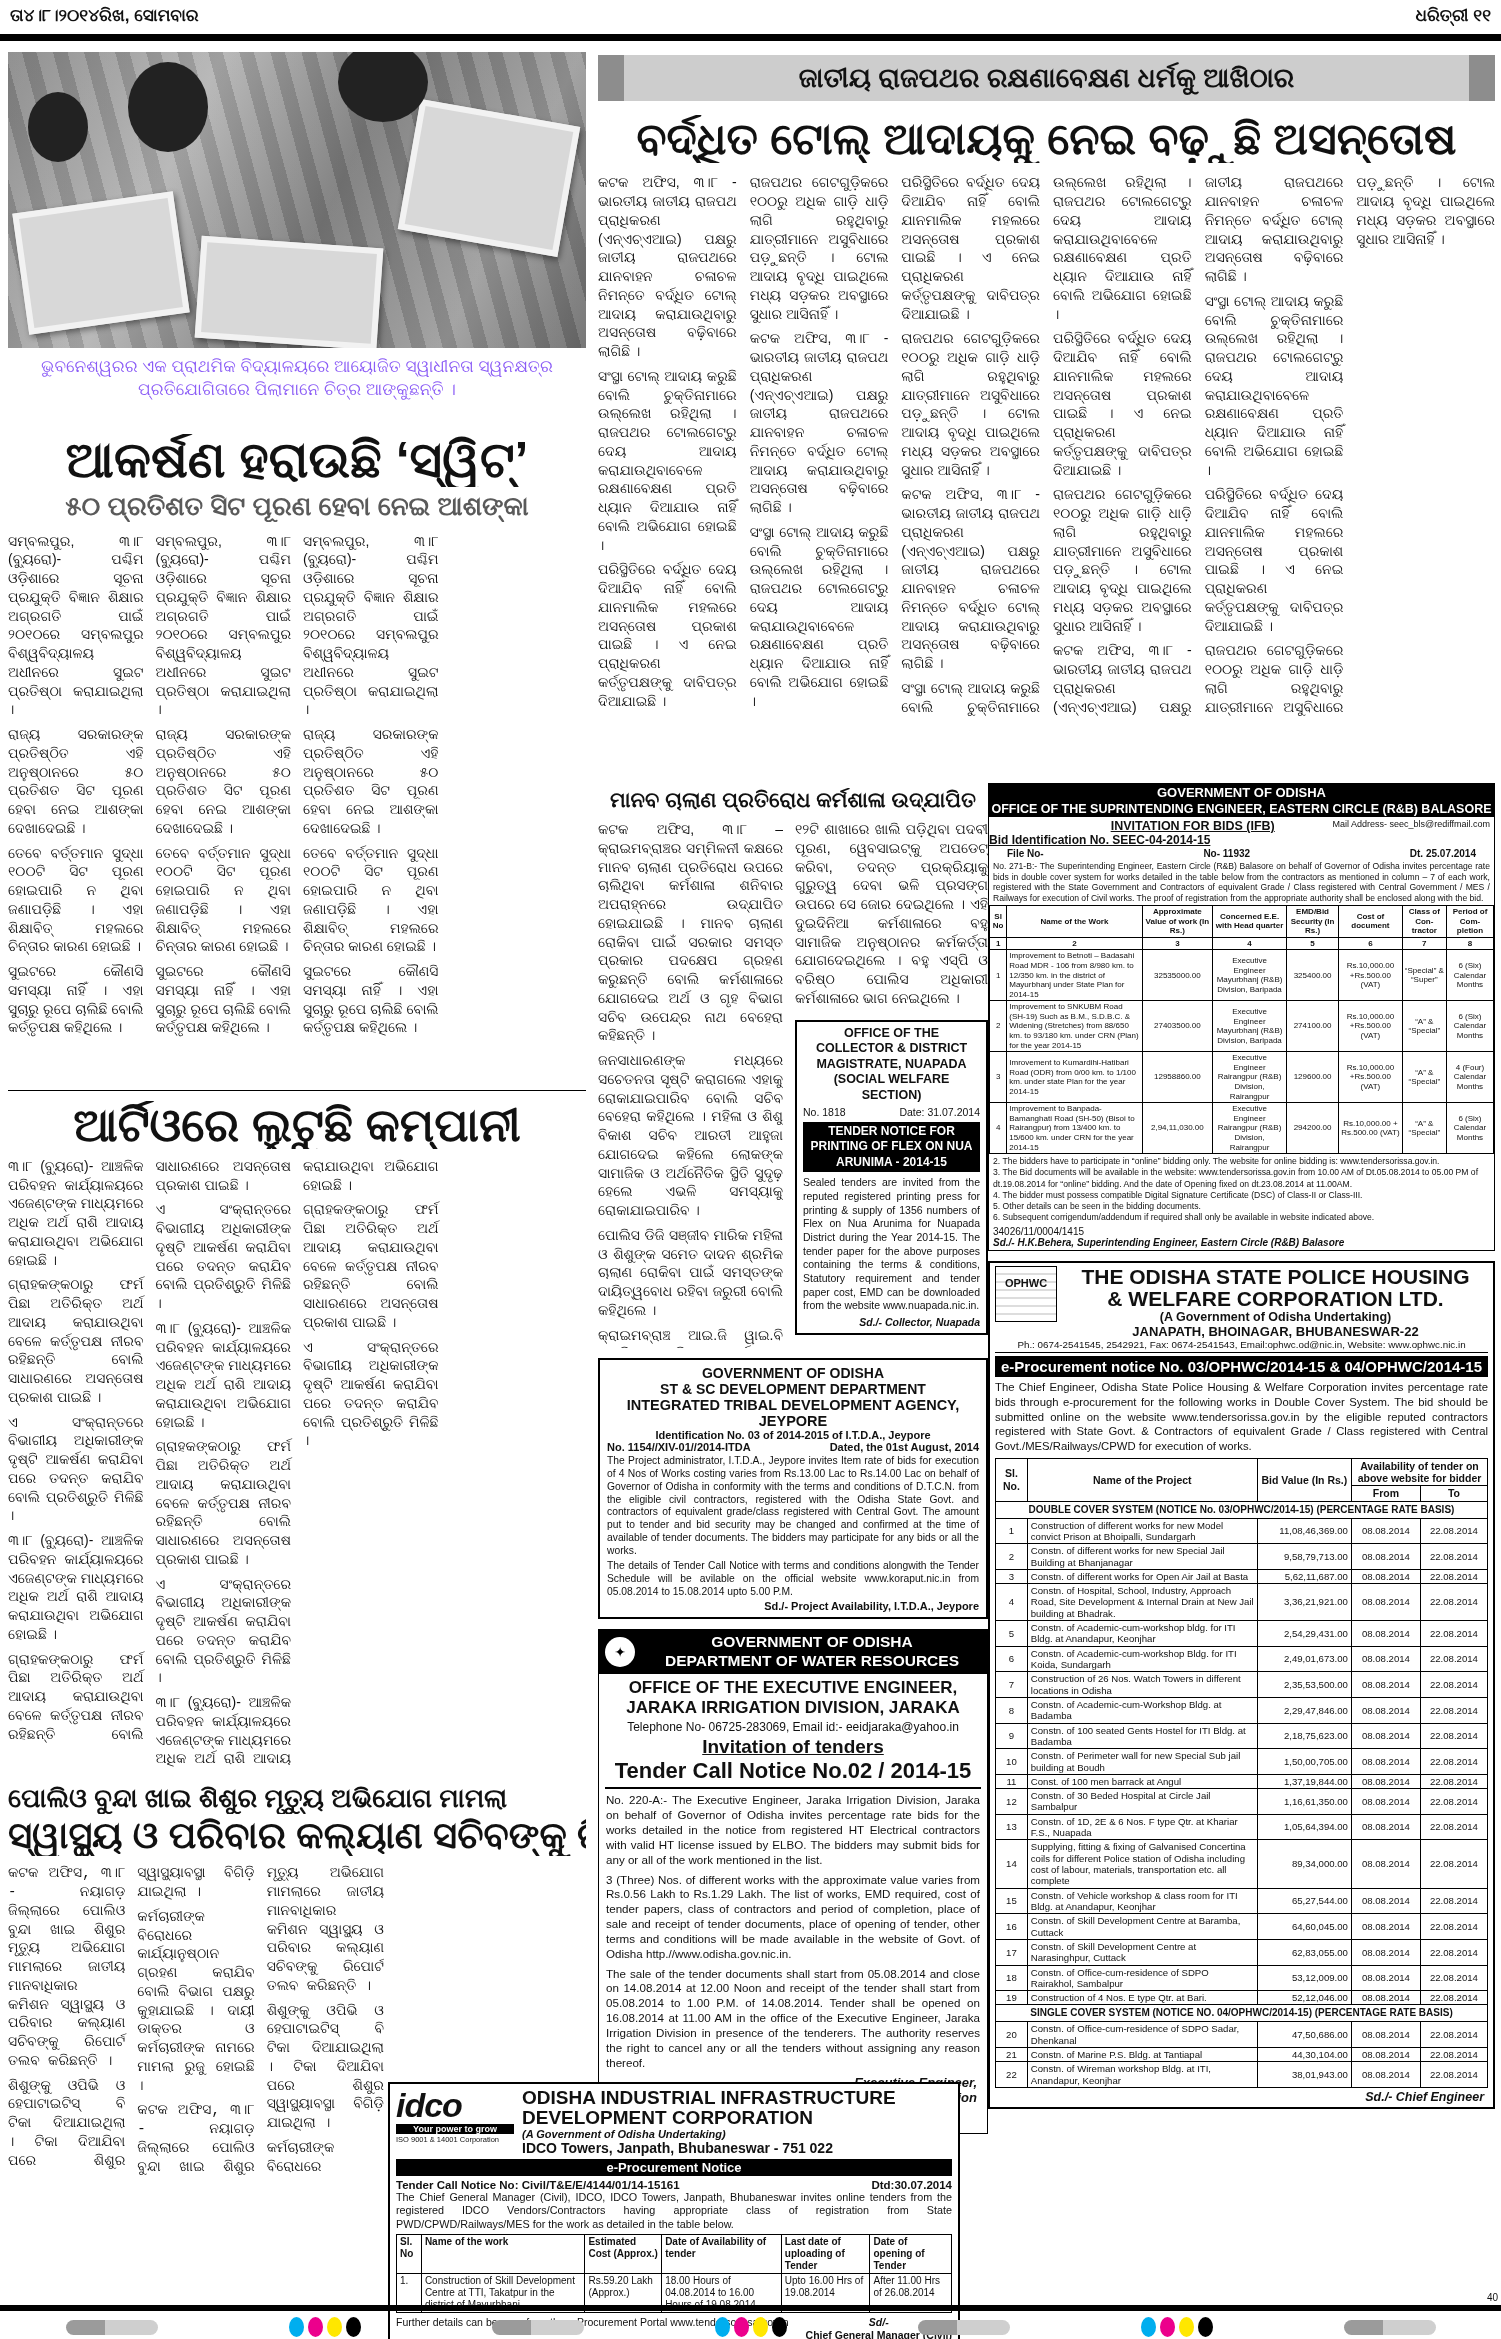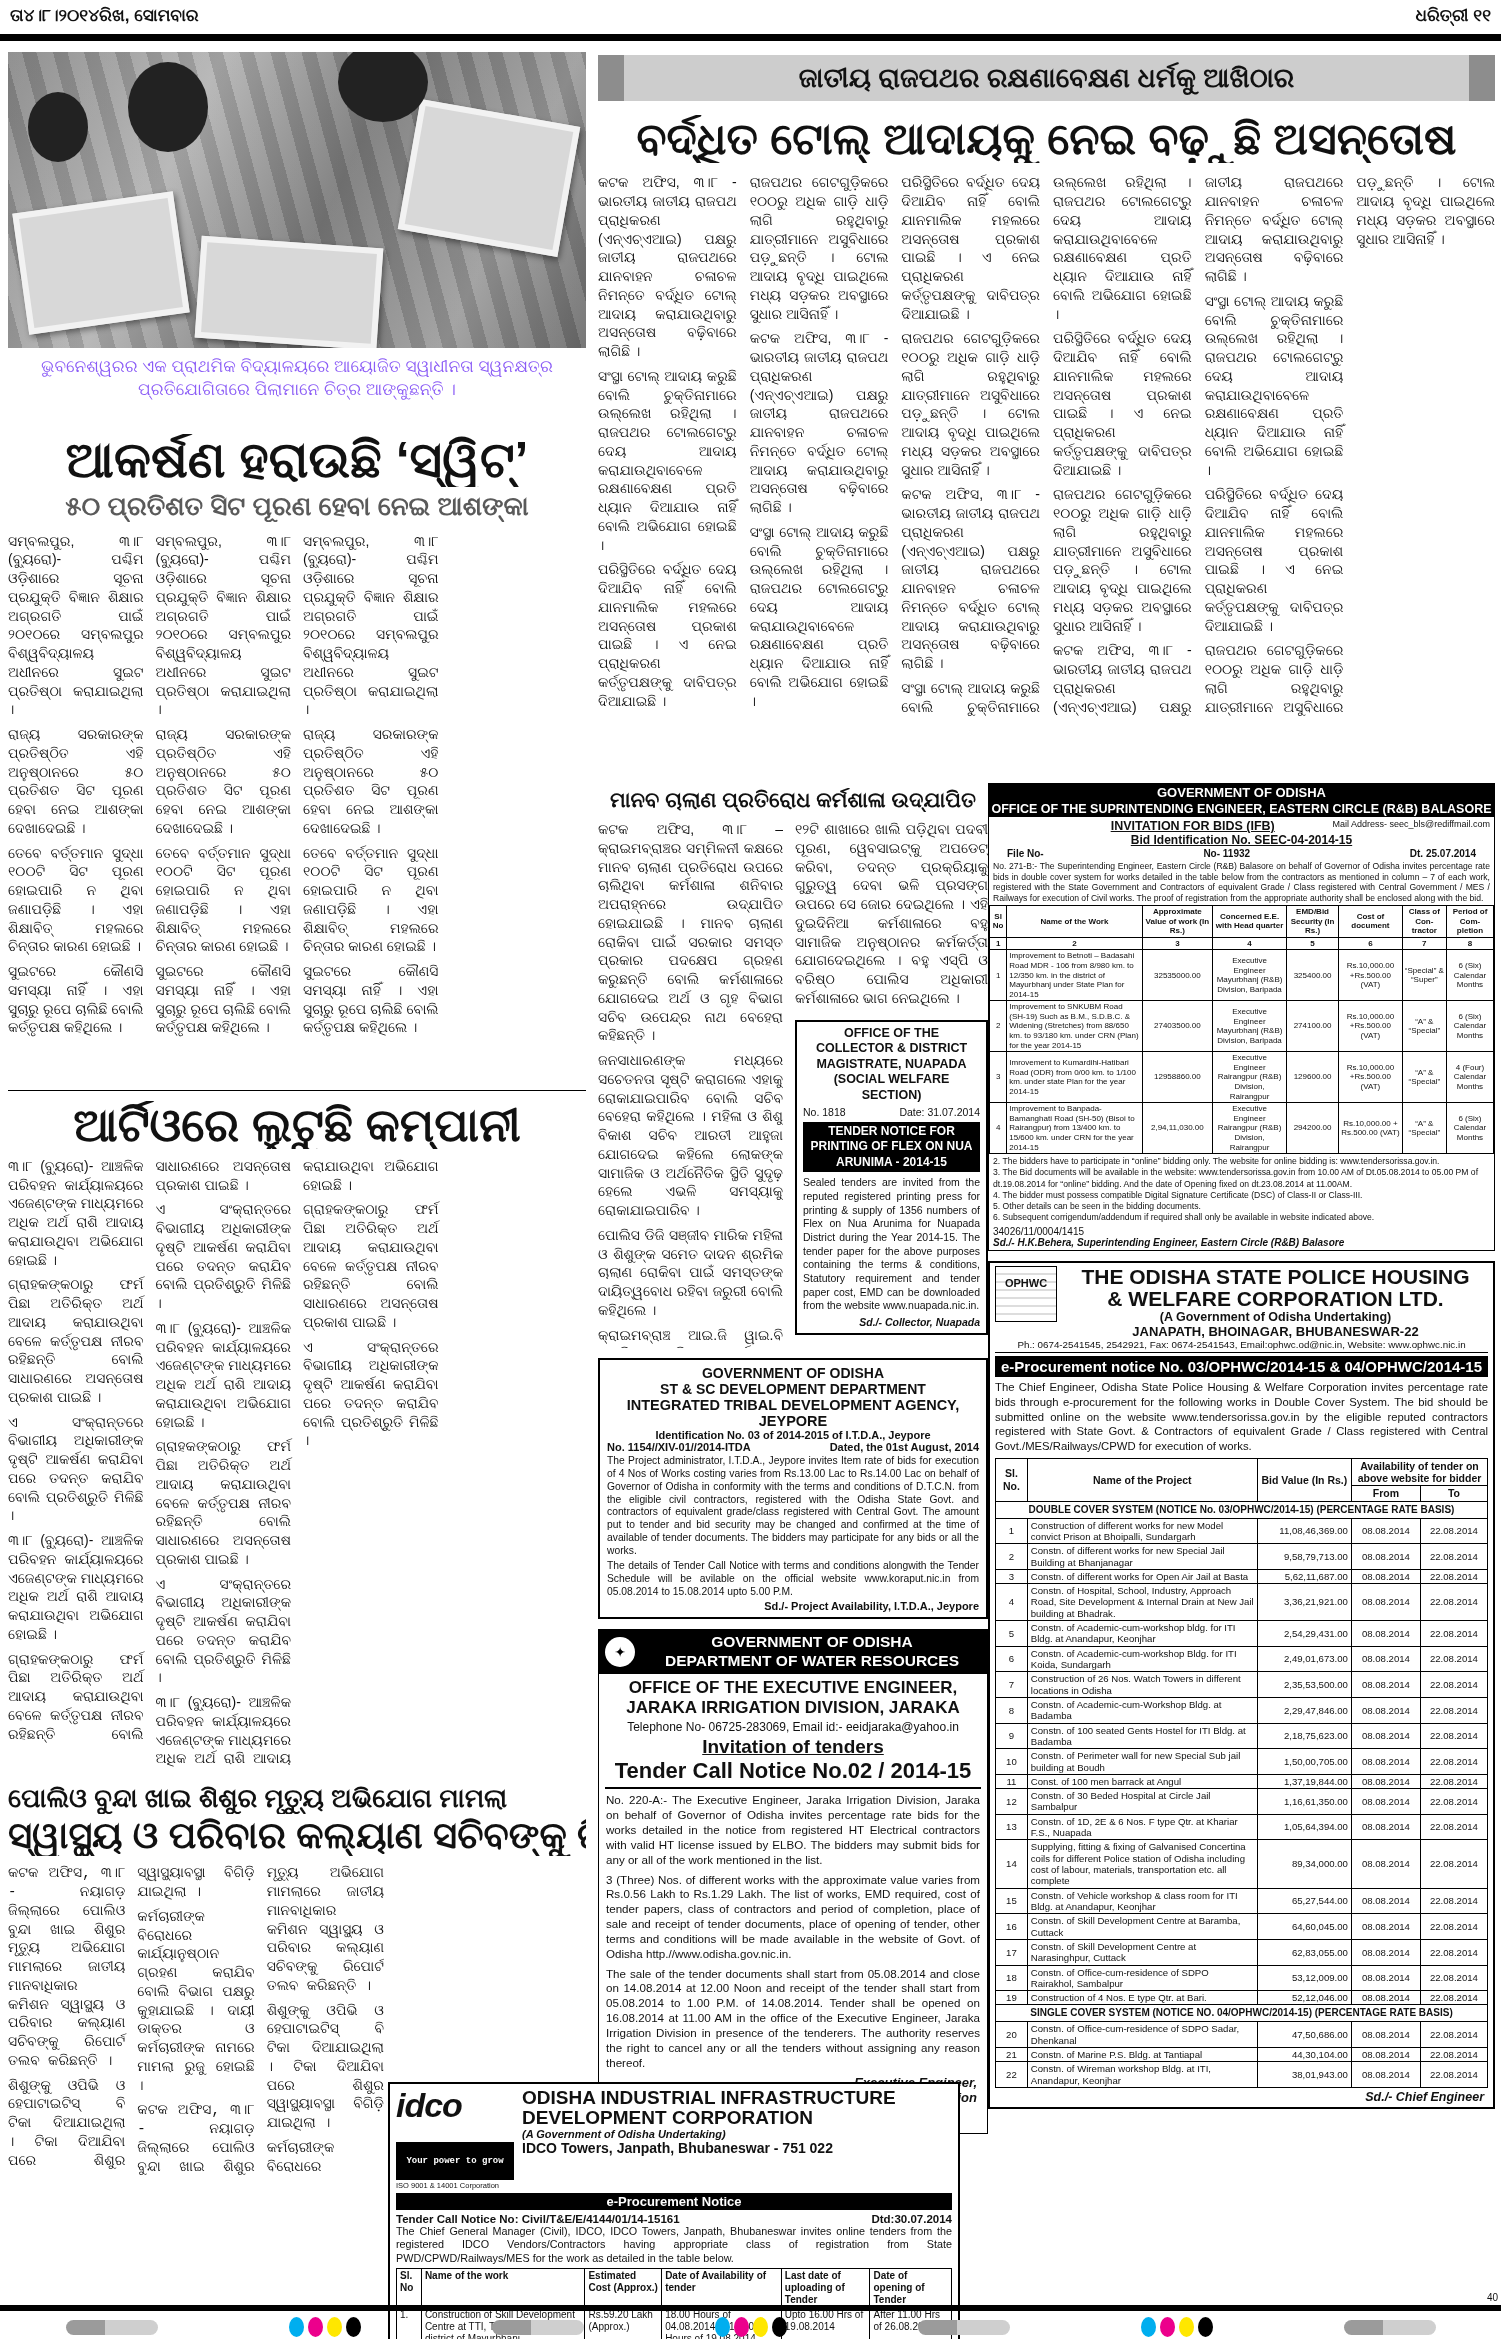--- a/index.html
+++ b/index.html
@@ -76,41 +76,41 @@
   .jaraka .t2{font-size:22px;font-weight:bold;text-align:center;border-bottom:2px solid #000;padding-bottom:3px;margin:0 6px 4px;}
   .jaraka .body{font-size:11.6px;text-align:justify;line-height:1.28;padding:0 7px;}
   .jaraka .body p{margin:0 0 5px;}
   .jaraka .sig{font-size:13px;font-weight:bold;font-style:italic;text-align:right;padding:0 10px;}
   .jaraka .ref{font-size:10.5px;padding:0 7px;}
   
   .idco{position:absolute;left:388px;top:2082px;width:572px;border:2px solid #000;padding:4px 6px;box-sizing:border-box;background:#fff;}
   .idco .toprow{display:flex;gap:8px;}
   .idco .logo{width:118px;flex:0 0 118px;}
   .idco .logoword{font-size:34px;font-weight:bold;font-style:italic;letter-spacing:-1px;line-height:1;}
-  .idco .logoline{background:#000;color:#fff;font-size:9px;font-weight:bold;text-align:center;padding:14px 2px;margin-top:20px;font-family:Liberation Mono, monospace;}
+  .idco .logoline{background:#000;color:#fff;font-size:9px;font-weight:bold;text-align:center;padding:0 2px;margin-top:2px;}
   .idco .iso{font-size:7.5px;margin-top:1px;}
   .idco .corpname{font-size:19px;font-weight:bold;line-height:1.05;}
   .idco .corpsub{font-size:11px;font-weight:bold;font-style:italic;}
   .idco .corpaddr{font-size:14px;font-weight:bold;}
   .idco .ebar{font-size:13px;padding:1px;margin:3px 0;}
   .idco .nrow{display:flex;justify-content:space-between;font-size:11.5px;font-weight:bold;}
   .idco .intro{font-size:10.8px;text-align:justify;line-height:1.25;}
   .idco table{border-collapse:collapse;width:100%;margin-top:3px;font-size:10px;}
   .idco th,.idco td{border:1px solid #000;padding:1px 3px;text-align:left;vertical-align:top;line-height:1.2;}
   .idco .foot{display:flex;justify-content:space-between;font-size:10.5px;margin-top:3px;}
   .idco .sig{text-align:center;font-weight:bold;font-size:10.5px;line-height:1.2;}
   
   .rightcol{position:absolute;left:988px;top:783px;width:507px;}
   .rb{border:1.5px solid #000;box-sizing:border-box;}
   .rb .gov{font-size:13px;padding:1px;}
   .rb .office{font-size:12.5px;padding:1px;}
   .rb .ifbrow{display:flex;justify-content:space-between;align-items:flex-start;padding:2px 4px 0;}
   .rb .ifb{font-size:12.5px;font-weight:bold;text-decoration:underline;}
   .rb .mail{font-size:9px;}
-  .rb .bidid{font-size:12px;font-weight:bold;text-decoration:underline;text-align:center;}
+  .rb .bidid{font-size:12px;font-weight:bold;text-decoration:underline;}
   .rb .filerow{display:flex;justify-content:space-between;font-size:10px;font-weight:bold;padding:1px 18px;}
   .rb .intro{font-size:8.6px;text-align:justify;line-height:1.25;padding:1px 4px;}
   .rb table{border-collapse:collapse;width:100%;font-size:8px;}
   .rb th,.rb td{border:1px solid #000;padding:1px 2px;vertical-align:middle;line-height:1.2;}
   .rb th{text-align:center;}
   .rb td.num{text-align:center;}
   .rb .notes{font-size:8.6px;line-height:1.3;padding:2px 4px;}
   .rb .footrow{display:flex;justify-content:flex-end;font-size:10px;padding:1px 4px 2px;flex-direction:column;}
   .rb .sig{font-weight:bold;font-style:italic;}
   

